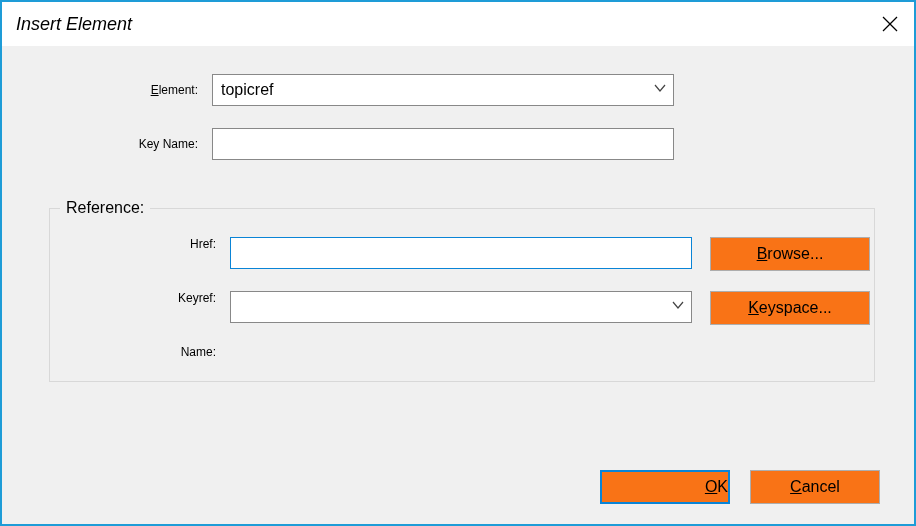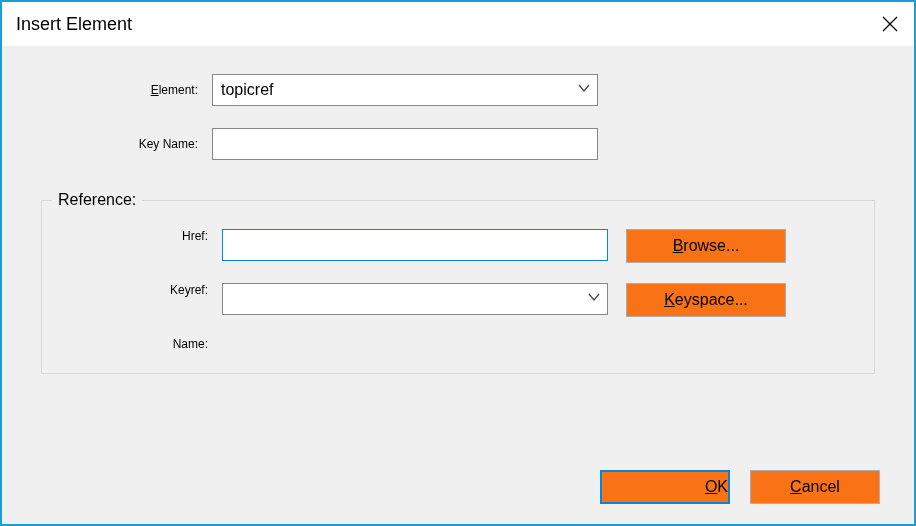--- a/index.html
+++ b/index.html
@@ -18,20 +18,21 @@
     display: flex;
     flex-direction: column;
   }
   .titlebar {
     height: 44px;
     background: #fff;
     display: flex;
     align-items: center;
     justify-content: space-between;
     padding: 0 0 0 14px;
+    font-style: italic;
   }
   .titlebar-title {
     font-size: 18px;
     color: #000;
   }
   .close-btn {
     width: 48px;
     height: 44px;
     display: flex;
     align-items: center;
@@ -53,21 +54,21 @@
     margin-bottom: 22px;
   }
   .label-col {
     width: 180px;
     text-align: right;
     padding-right: 14px;
     font-size: 12px;
     color: #000;
   }
   .field-col {
-    width: 386px;
+    width: 462px;
   }
   .btn-col {
     margin-left: 18px;
     width: 160px;
   }
   .text-input {
     width: 100%;
     height: 32px;
     border: 1px solid #888;
     background: #fff;
@@ -86,21 +87,21 @@
     display: flex;
     align-items: center;
     padding: 0 6px 0 8px;
     font-size: 16px;
     cursor: default;
   }
   .combo .combo-text { flex: 1; }
   .combo .chev { color: #555; }
   fieldset.ref-group {
     border: 1px solid #d8d8d8;
-    margin: 9px;
+    margin: 17px;
     padding: 20px 4px 22px 0;
   }
   fieldset.ref-group legend {
     padding: 0 6px;
     font-size: 16px;
     color: #000;
     margin-left: 10px;
   }
   .inner-row {
     display: flex;

